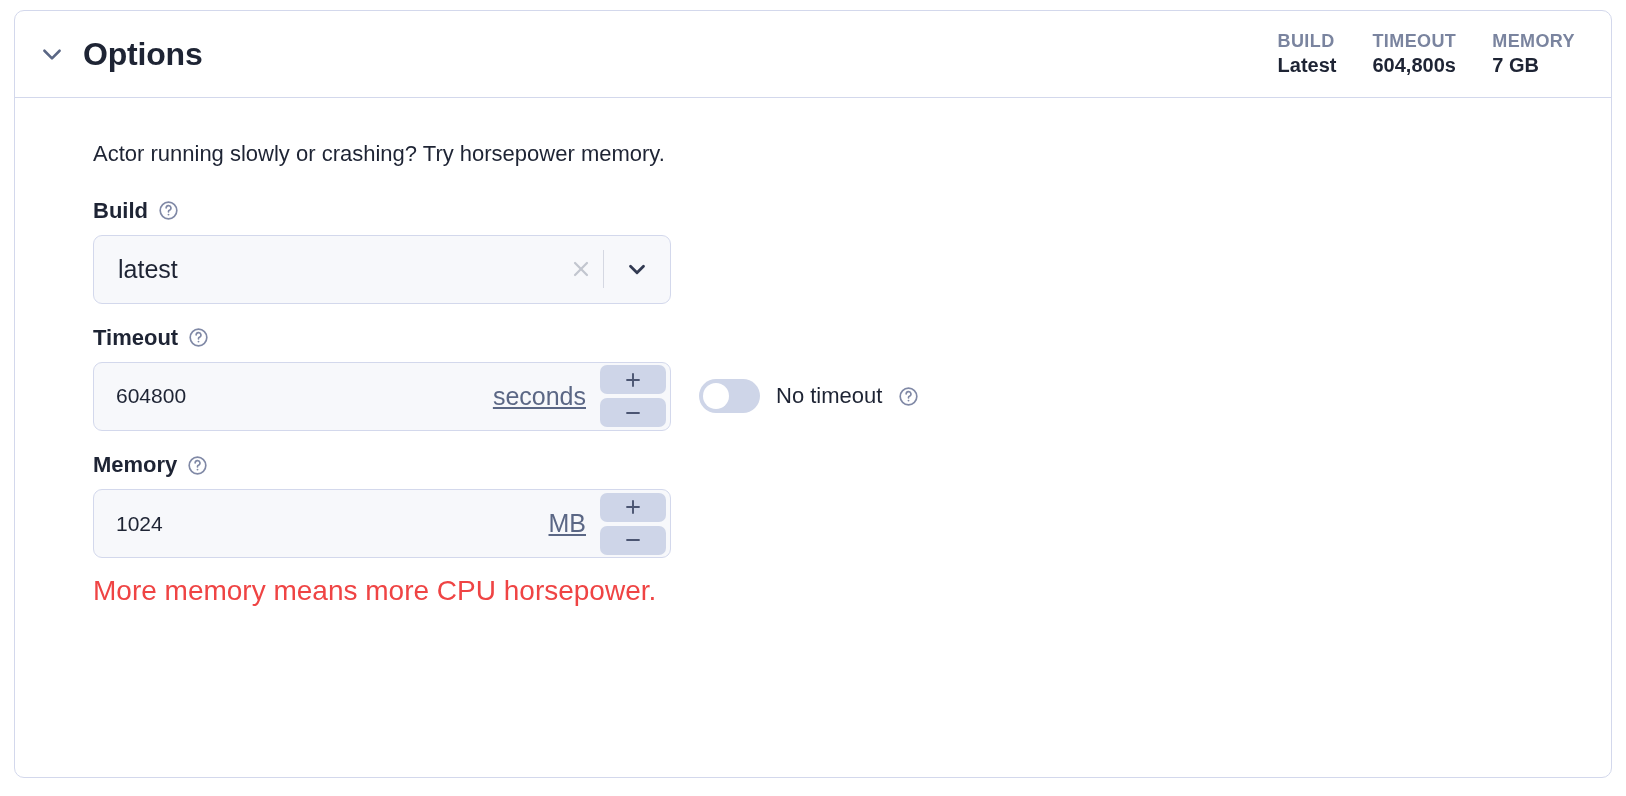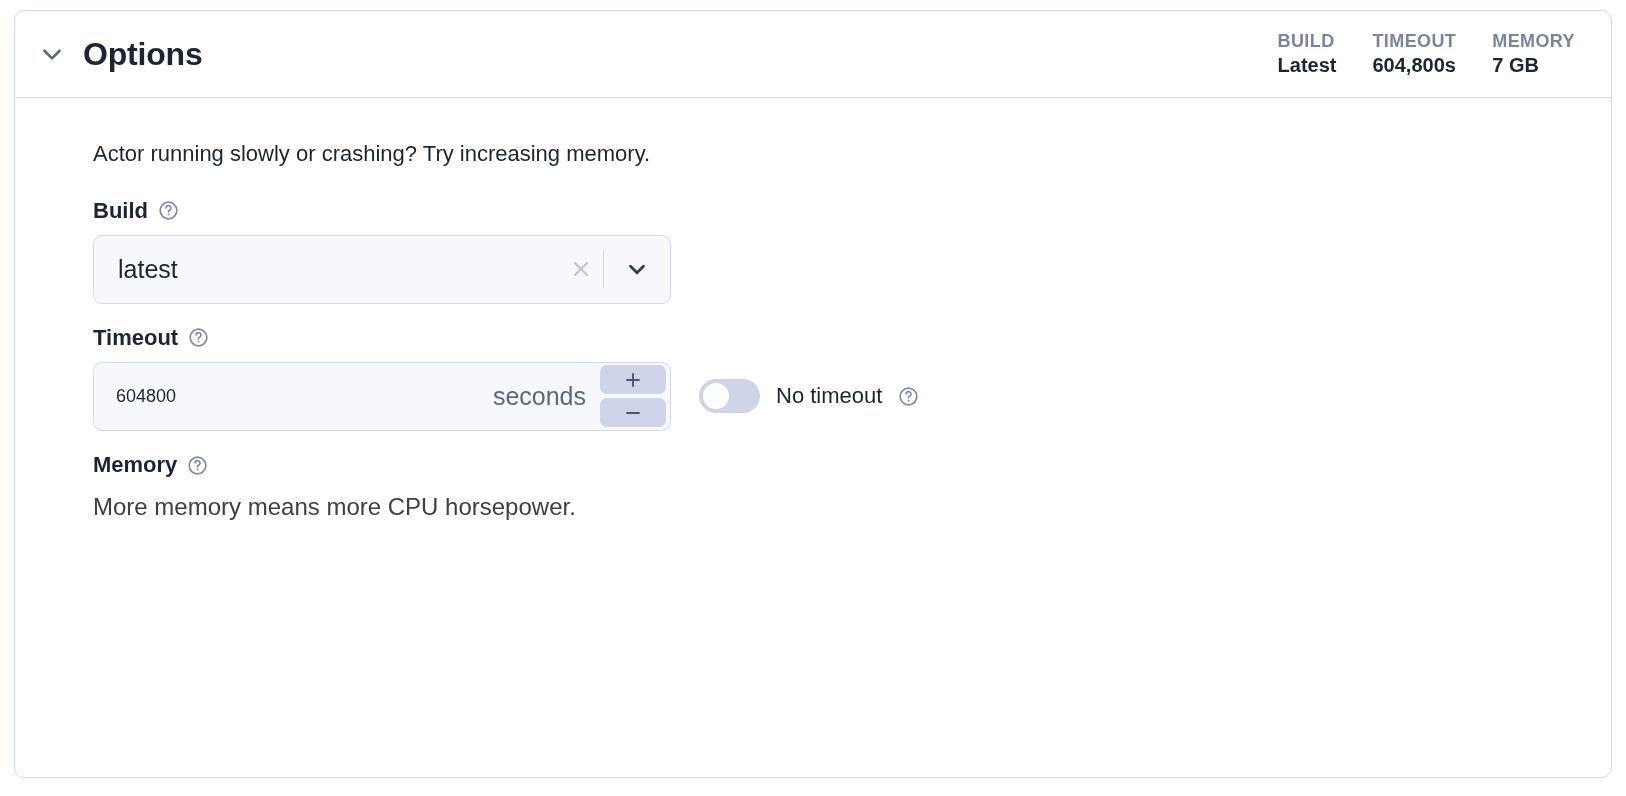--- a/index.html
+++ b/index.html
@@ -207,37 +207,38 @@
     border: 1px solid #d3d8ec;
     border-radius: 9px;
     display: flex;
     align-items: center;
     padding-left: 22px;
     position: relative;
   }
 
   .number-value {
     flex: 1 1 auto;
-    font-size: 18px;
+    font-size: 21px;
     color: #1e2434;
     line-height: 1;
     background: transparent;
     border: none;
     outline: none;
     font-family: "Liberation Sans", sans-serif;
     padding: 0;
     width: 100%;
   }
 
   .number-unit {
     font-size: 25px;
     color: #5b6785;
     line-height: 1;
     padding-right: 14px;
     white-space: nowrap;
+    text-decoration: underline;
   }
 
   .stepper {
     display: flex;
     flex-direction: column;
     justify-content: center;
     gap: 4px;
     padding-right: 4px;
   }
 
@@ -285,22 +286,22 @@
   .toggle-label {
     font-size: 22px;
     color: #1e2434;
     line-height: 1;
     white-space: nowrap;
   }
 
   
   .helper-text {
     margin-top: 14px;
-    font-size: 24px;
-    color: #404040;
+    font-size: 28px;
+    color: #ef4444;
     line-height: 1.33;
   }
   .helper-text div { white-space: nowrap; }
 </style>
 </head>
 <body>
 
 <div class="page">
   <div class="card">
 
@@ -330,21 +331,21 @@
         <div class="stat">
           <span class="stat-label">MEMORY</span>
           <span class="stat-value">7 GB</span>
         </div>
 
       </div>
     </div>
 
     <div class="card-body">
 
-      <div class="intro-text">Actor running slowly or crashing? Try increasing memory.</div>
+      <div class="intro-text">Actor running slowly or crashing? Try horsepower memory.</div>
 
       <div class="field-group">
         <div class="field-label-row">
           <span class="field-label">Build</span>
           <span class="help-icon">
             <svg width="21" height="21" viewBox="0 0 24 24" fill="none" stroke="currentColor" stroke-width="1.9">
               <circle cx="12" cy="12" r="9.5"></circle>
               <path d="M9.3 9.1a2.75 2.75 0 1 1 3.6 2.62c-.6.22-.9.72-.9 1.35v.55" stroke-linecap="round"></path>
               <circle cx="12" cy="16.7" r="1.05" fill="currentColor" stroke="none"></circle>
             </svg>
@@ -424,20 +425,41 @@
           <span class="field-label">Memory</span>
           <span class="help-icon">
             <svg width="21" height="21" viewBox="0 0 24 24" fill="none" stroke="currentColor" stroke-width="1.9">
               <circle cx="12" cy="12" r="9.5"></circle>
               <path d="M9.3 9.1a2.75 2.75 0 1 1 3.6 2.62c-.6.22-.9.72-.9 1.35v.55" stroke-linecap="round"></path>
               <circle cx="12" cy="16.7" r="1.05" fill="currentColor" stroke="none"></circle>
             </svg>
           </span>
         </div>
 
+        <div class="number-control">
+          <input class="number-value" type="text" value="1024" style="">
+          <span class="number-unit">MB</span>
+          <div class="stepper">
+            <button class="stepper-btn">
+              <span class="glyph">
+                <svg width="22" height="22" viewBox="0 0 24 24" fill="none" stroke="currentColor" stroke-width="2.1" stroke-linecap="round">
+                  <line x1="12" y1="5.5" x2="12" y2="18.5"></line>
+                  <line x1="5.5" y1="12" x2="18.5" y2="12"></line>
+                </svg>
+              </span>
+            </button>
+            <button class="stepper-btn">
+              <span class="glyph">
+                <svg width="22" height="22" viewBox="0 0 24 24" fill="none" stroke="currentColor" stroke-width="2.1" stroke-linecap="round">
+                  <line x1="5.5" y1="12" x2="18.5" y2="12"></line>
+                </svg>
+              </span>
+            </button>
+          </div>
+        </div>
 
         <div class="helper-text">
           <div>More memory means more CPU horsepower.</div>
         </div>
       </div>
 
     </div>
   </div>
 </div>
 

